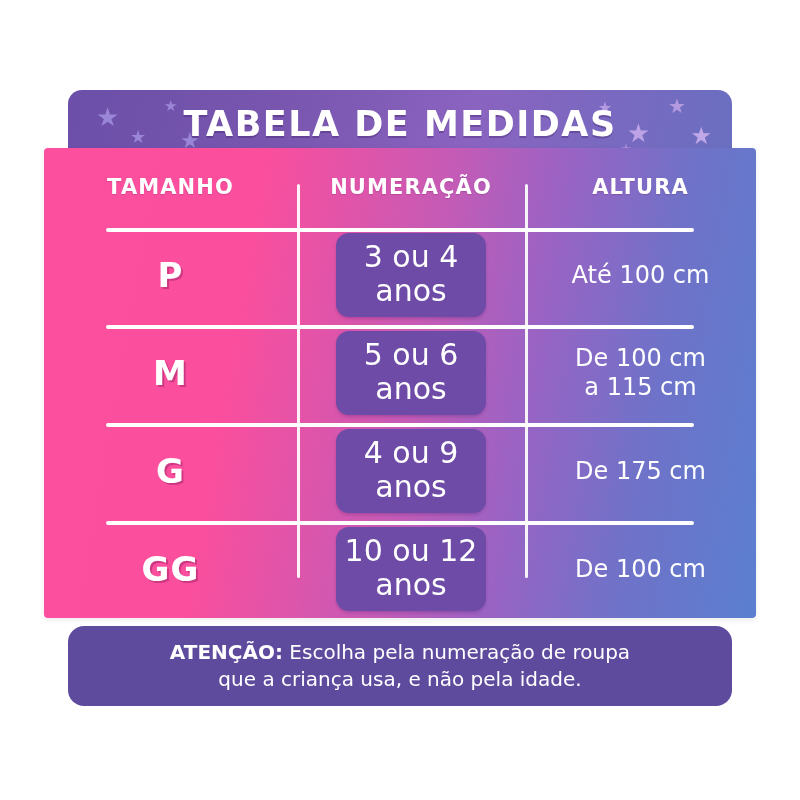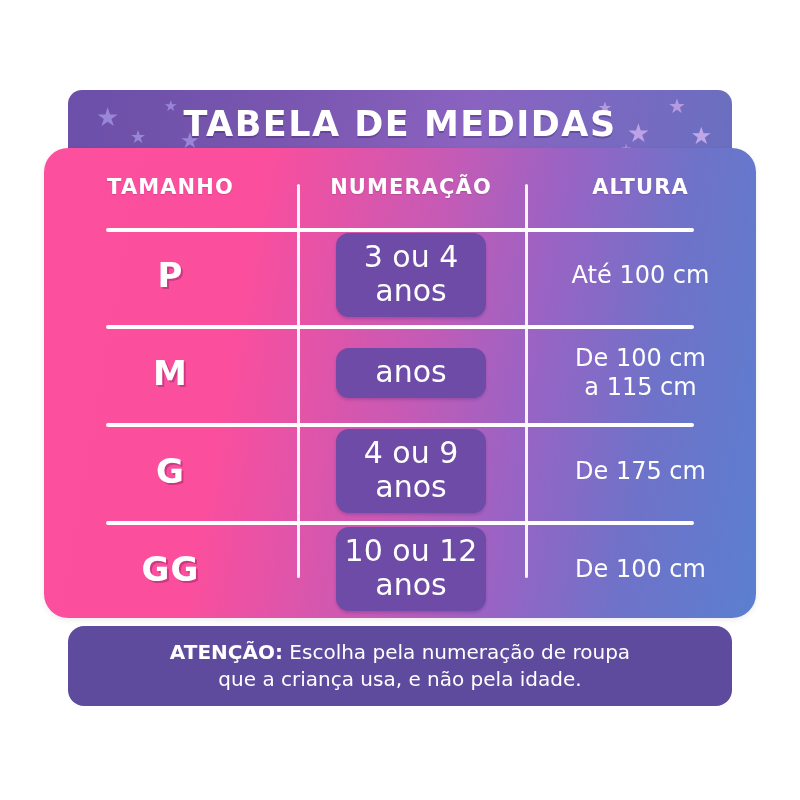--- a/index.html
+++ b/index.html
@@ -41,21 +41,21 @@
     color: #9a86d6;
     line-height: 1;
     user-select: none;
   }
 
   
   .card {
     position: absolute;
     left: 44px; top: 148px;
     width: 712px; height: 470px;
-    border-radius: 24px;
+    border-radius: 4px;
     background: linear-gradient(100deg,
         #fc4f9e 0%, #fb4e9d 28%,
         #c45bb6 52%, #9a63c4 66%,
         #6f72c8 82%, #5b7fd0 100%);
     overflow: hidden;
     box-shadow: 0 2px 6px rgba(0,0,0,.08);
   }
 
   .grid {
     position: absolute;
@@ -195,20 +195,21 @@
       <div class="cell">
         <div class="height-text">Até 100 cm</div>
         <div class="height-text"></div>
       </div>
 
       <div class="cell">
         <span class="size">M</span>
       </div>
       <div class="cell">
         <div class="pill">
+          <div>5 ou 6</div>
           <div>anos</div>
         </div>
       </div>
       <div class="cell">
         <div class="height-text">De 100 cm</div>
         <div class="height-text">a 115 cm</div>
       </div>
 
       <div class="cell">
         <span class="size">G</span>

